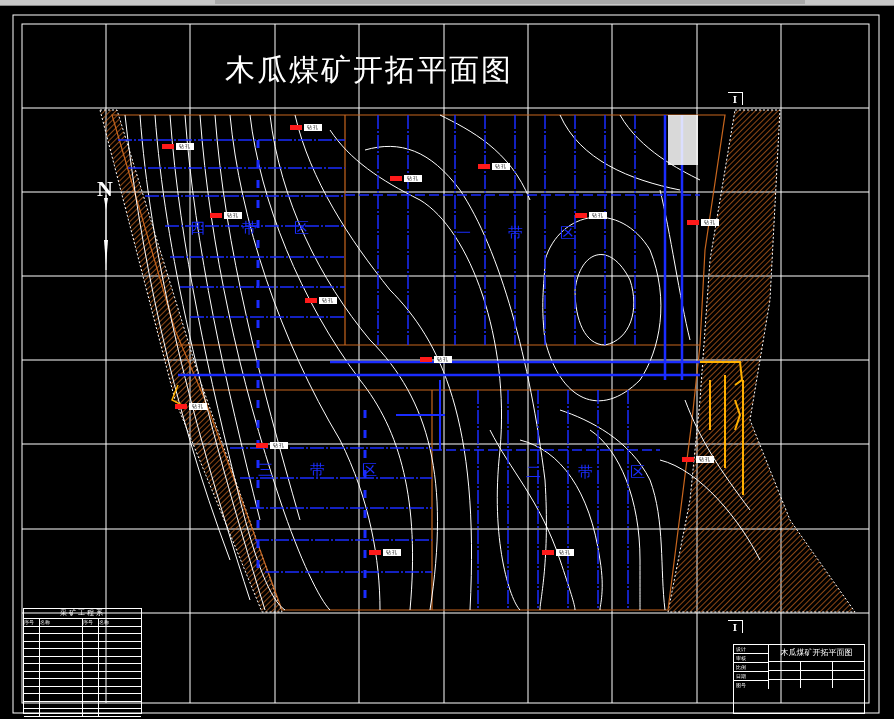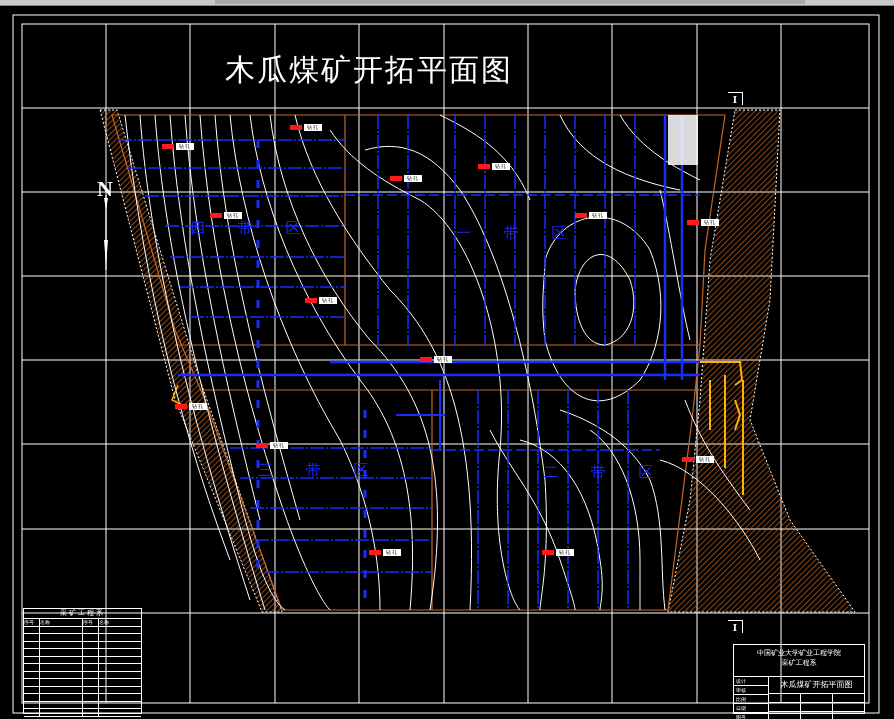--- a/index.html
+++ b/index.html
@@ -3,21 +3,21 @@
 <meta charset="utf-8">
 <style>
   html,body{margin:0;padding:0;background:#000;}
   body{width:894px;height:719px;position:relative;overflow:hidden;font-family:"DejaVu Sans",sans-serif;}
   .hscroll{position:absolute;left:0;top:0;width:894px;height:5px;background:#c8c8c8;border-bottom:1px solid #888;}
   .hscroll .thumb{position:absolute;left:215px;top:0;width:590px;height:4px;background:#a9a9a9;}
   .canvas{position:absolute;left:0;top:6px;width:894px;height:713px;background:#000;}
   svg{position:absolute;left:0;top:0;}
   .title{position:absolute;left:225px;top:44px;color:#fff;font-size:30px;letter-spacing:2px;font-family:"DejaVu Serif",serif;font-weight:normal;}
   .north{position:absolute;left:97px;top:170px;color:#fff;font-family:"Liberation Serif",serif;font-size:22px;font-weight:bold;}
-  .zone-label{position:absolute;color:#1a2cff;font-size:15px;letter-spacing:14px;}
+  .zone-label{position:absolute;color:#1a2cff;font-size:15px;letter-spacing:14px;font-family:Liberation Mono, monospace;}
   .sec-marker{position:absolute;color:#fff;font-family:"Liberation Serif",serif;font-size:11px;font-weight:bold;border:1px solid #fff;border-left:none;border-bottom:none;width:14px;height:12px;text-align:center;line-height:12px;}
   .legend{position:absolute;left:23px;top:602px;width:117px;height:104px;border:1px solid #fff;}
   .legend .hdr{height:9px;border-bottom:1px solid #fff;color:#fff;font-size:7px;text-align:center;line-height:9px;letter-spacing:2px;}
   .legend .row{height:6.5px;border-bottom:1px solid #fff;display:flex;}
   .legend .c{border-right:1px solid #fff;color:#fff;font-size:5px;line-height:6px;overflow:hidden;}
   .tblock{position:absolute;left:733px;top:638px;width:130px;height:68px;border:1px solid #fff;}
   .tblock .org{height:28px;border-bottom:1px solid #fff;color:#fff;font-size:7px;text-align:center;line-height:10px;padding-top:3px;}
   .tblock .rows{display:flex;}
   .tblock .lcol{width:34px;border-right:1px solid #fff;}
   .tblock .lcol div{height:8px;border-bottom:1px solid #fff;color:#fff;font-size:5px;line-height:8px;padding-left:2px;}
@@ -161,21 +161,21 @@
 
   <div class="title">木瓜煤矿开拓平面图</div>
   <div class="north">N</div>
 
   <div class="sec-marker" style="left:728px;top:86px;">I</div>
   <div class="sec-marker" style="left:728px;top:614px;">I</div>
 
   <div class="zone-label" style="left:190px;top:213px;">四 带 区</div>
   <div class="zone-label" style="left:456px;top:218px;">一 带 区</div>
   <div class="zone-label" style="left:258px;top:455px;">三 带 区</div>
-  <div class="zone-label" style="left:543px;top:457px;">二 带 区</div>
+  <div class="zone-label" style="left:526px;top:457px;">二 带 区</div>
 
   <div class="label-tag" style="left:162px;top:137px;">
       <span class="red"></span>
       <span class="txt">钻孔</span>
     </div>
   <div class="label-tag" style="left:290px;top:118px;">
       <span class="red"></span>
       <span class="txt">钻孔</span>
     </div>
   <div class="label-tag" style="left:210px;top:206px;">
@@ -303,24 +303,20 @@
       </div>
     <div class="row">
         <div class="c" style="width:15px"></div>
         <div class="c" style="width:42px"></div>
         <div class="c" style="width:15px"></div>
         <div class="c" style="flex:1;border-right:none"></div>
       </div>
   </div>
 
   <div class="tblock">
-    <div class="org">
-      <div>中国矿业大学矿业工程学院</div>
-      <div>采矿工程系</div>
-    </div>
     <div class="rows">
       <div class="lcol">
         <div>设计</div>
         <div>审核</div>
         <div>比例</div>
         <div>日期</div>
         <div style="border-bottom:none">图号</div>
       </div>
       <div class="rcol">
         <div class="dname">木瓜煤矿开拓平面图</div>

